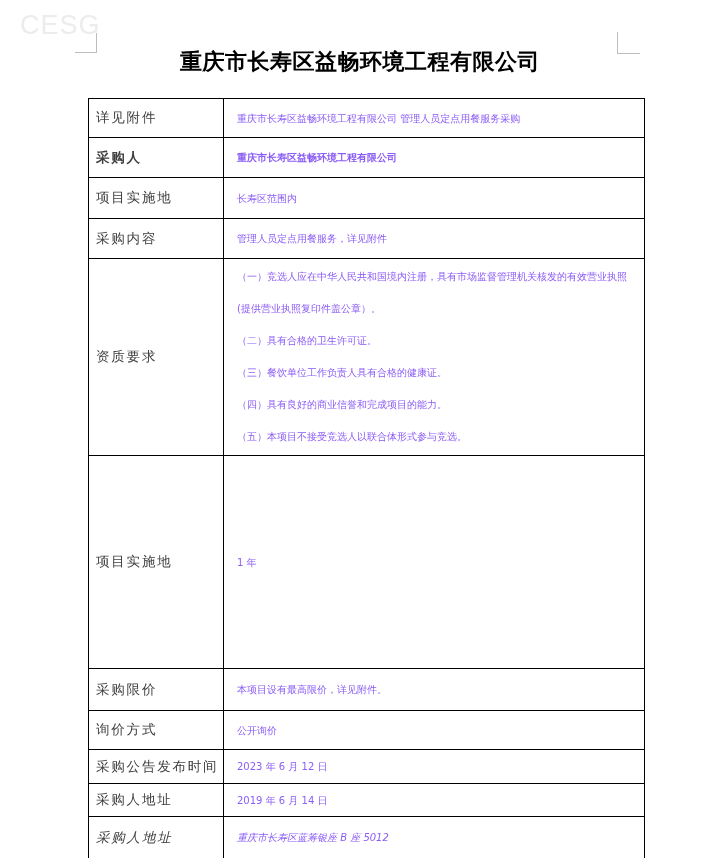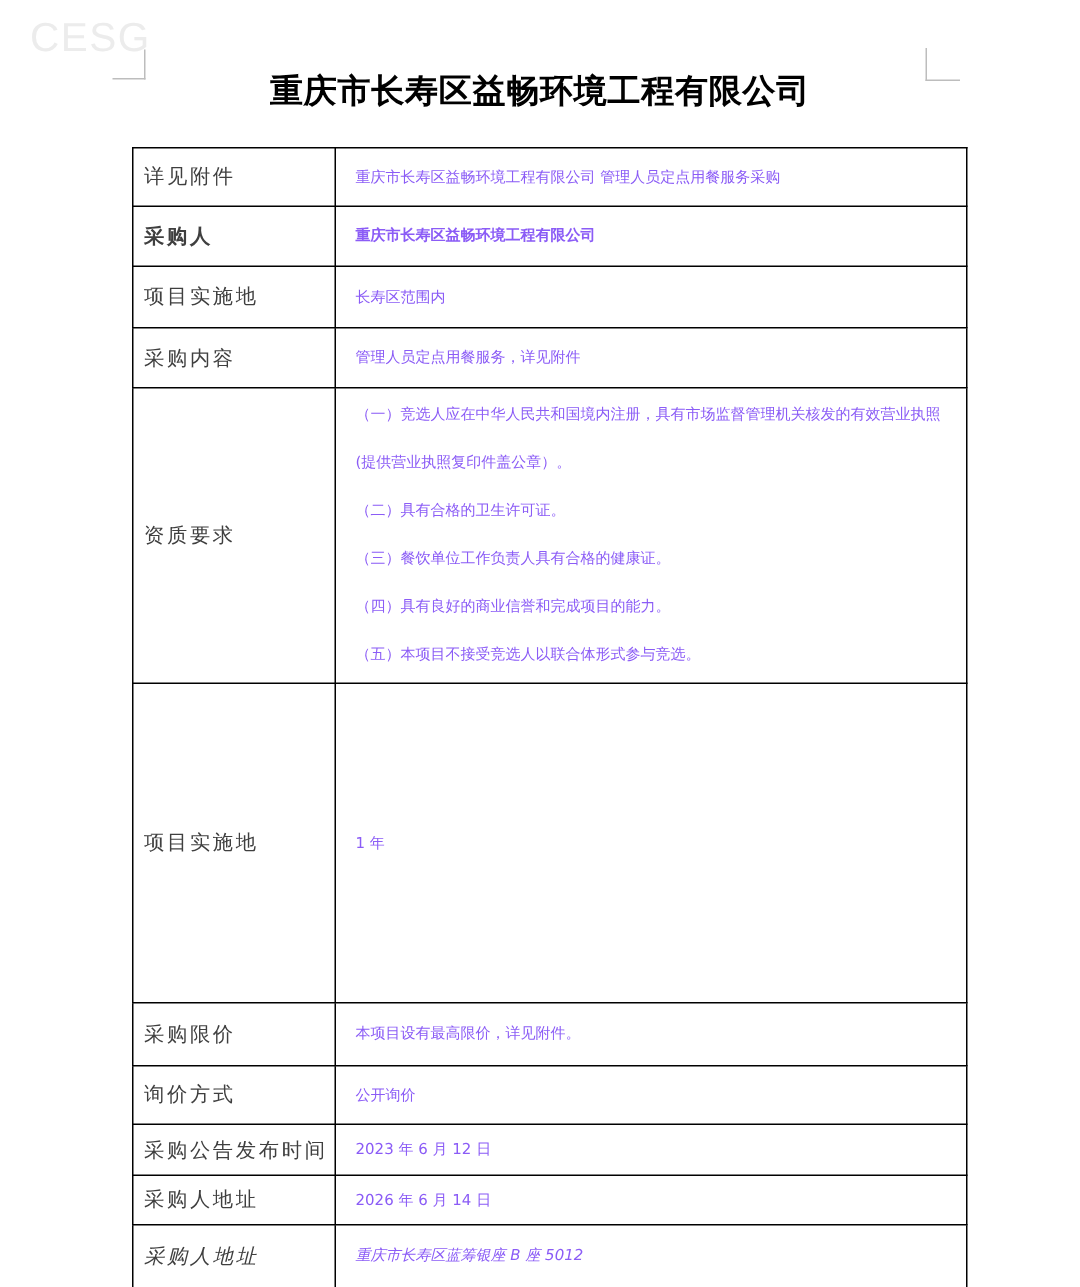--- a/index.html
+++ b/index.html
@@ -134,21 +134,21 @@
         <tr>
       <td class="lbl">询价方式</td>
       <td class="val">公开询价</td>
     </tr>
         <tr>
       <td class="lbl">采购公告发布时间</td>
       <td class="val">2023 年 6 月 12 日</td>
     </tr>
         <tr>
       <td class="lbl">采购人地址</td>
-      <td class="val">2026 年 6 月 14 日</td>
+      <td class="val">2019 年 6 月 14 日</td>
     </tr>
         <tr>
       <td class="lbl">采购人地址</td>
       <td class="val">重庆市长寿区蓝筹银座 B 座 5012</td>
     </tr>
       </tbody>
   </table>
 
 </div>
 

